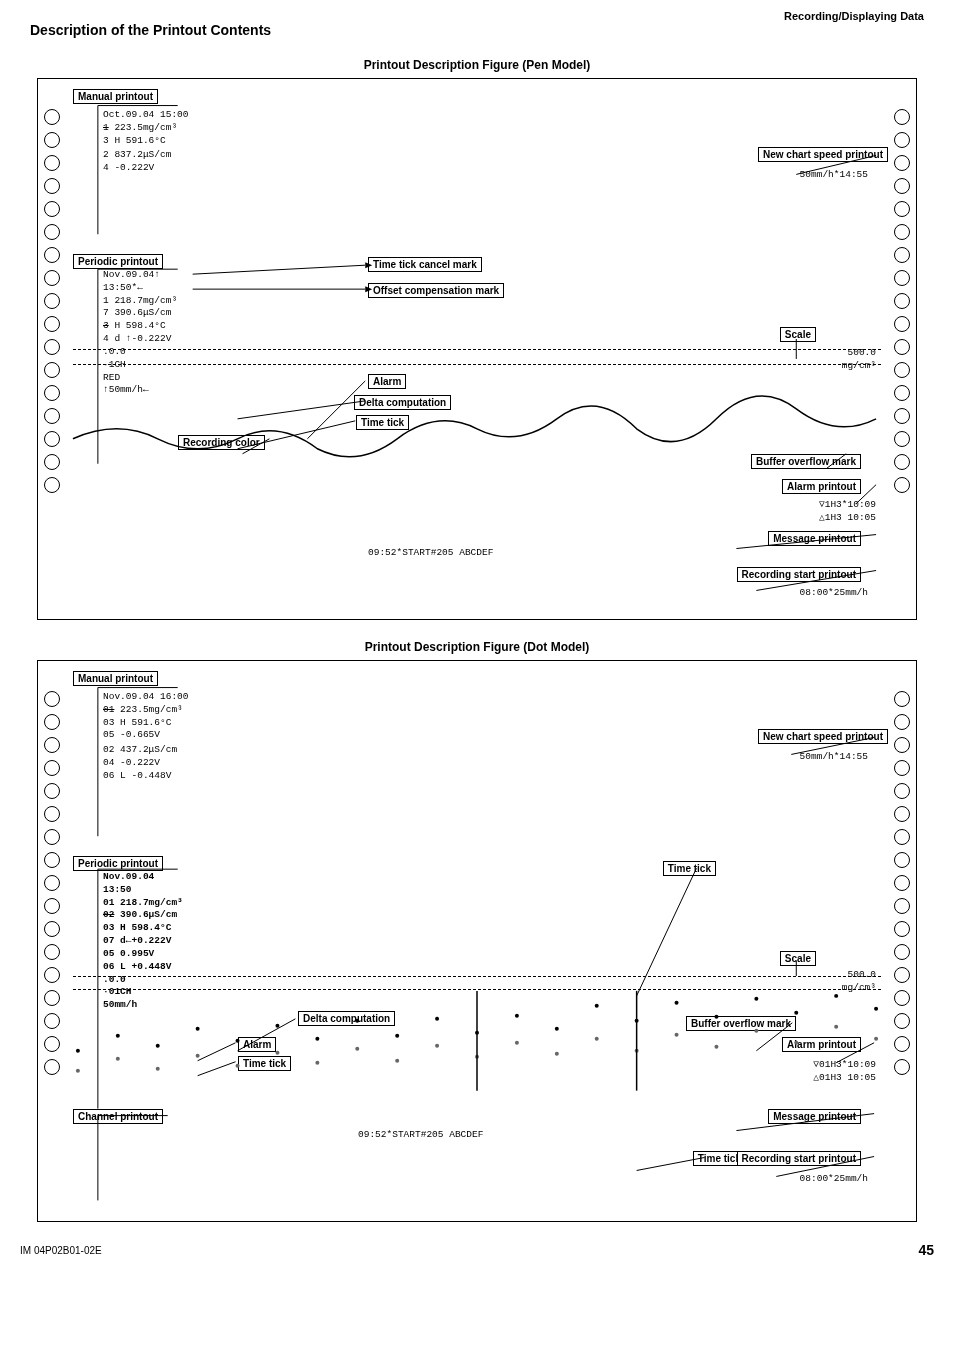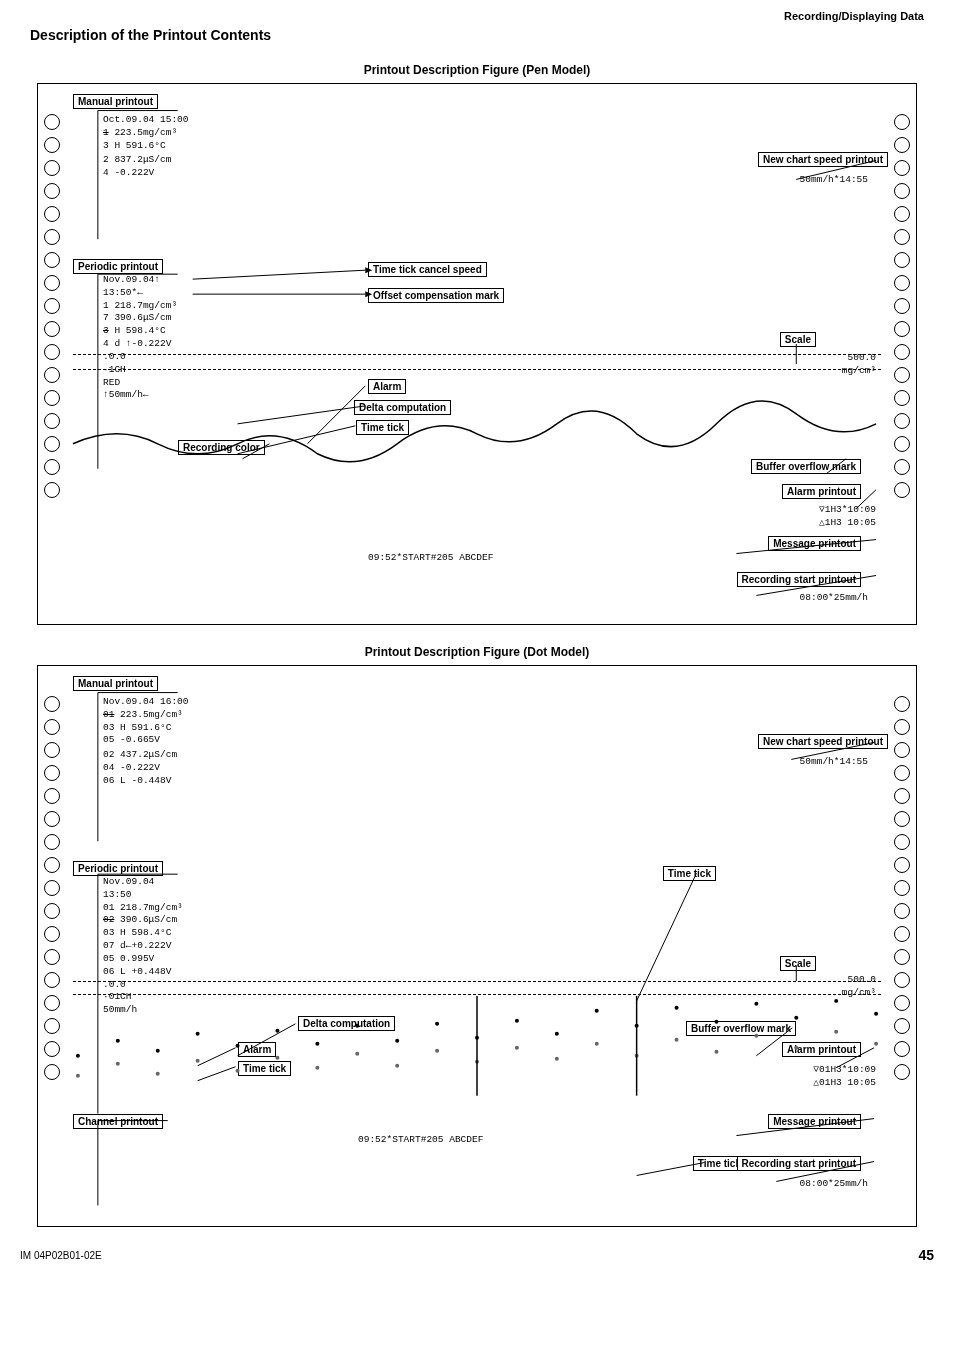--- a/index.html
+++ b/index.html
@@ -9,21 +9,20 @@
       background: #fff;
       color: #000;
       width: 954px;
       min-height: 1350px;
       padding: 10px 20px;
     }
     .page-header {
       text-align: right;
       font-size: 11px;
       font-weight: bold;
-      margin-bottom: 5px;
       padding-right: 10px;
     }
     .section-title {
       font-size: 14px;
       font-weight: bold;
       margin-bottom: 20px;
     }
     .sub-title {
       font-size: 12px;
       font-weight: bold;
@@ -177,21 +176,21 @@
     </div>
 
     <div style="position:absolute; top:68px; right:28px;">
       <span class="callout-box">New chart speed printout</span>
     </div>
     <div style="position:absolute; top:90px; right:48px;" class="mono">
       50mm/h*14:55
     </div>
 
     <div style="position:absolute; top:178px; left:330px;">
-      <span class="callout-box">Time tick cancel speed</span>
+      <span class="callout-box">Time tick cancel mark</span>
     </div>
 
     <div style="position:absolute; top:204px; left:330px;">
       <span class="callout-box">Offset compensation mark</span>
     </div>
 
     <div style="position:absolute; top:248px; right:100px;">
       <span class="callout-box">Scale</span>
     </div>
 
@@ -342,21 +341,21 @@
       <div>05    -0.665V</div>
       <div style="margin-top:2px;">02    437.2μS/cm</div>
       <div>04    -0.222V</div>
       <div>06 L  -0.448V</div>
     </div>
 
     <div style="position:absolute; top:195px; left:35px;">
       <span class="callout-box">Periodic printout</span>
     </div>
 
-    <div style="position:absolute; top:210px; left:65px;" class="mono">
+    <div style="position:absolute; top:210px; left:65px;font-weight:bold;" class="mono">
       <div>Nov.09.04</div>
       <div>13:50</div>
       <div>01       218.7mg/cm³</div>
       <div><span class="strikethrough">02</span>       390.6μS/cm</div>
       <div>03    H  598.4°C</div>
       <div>07    d←+0.222V</div>
       <div>05       0.995V</div>
       <div>06    L  +0.448V</div>
       <div>.0.0</div>
       <div>·01CH</div>

